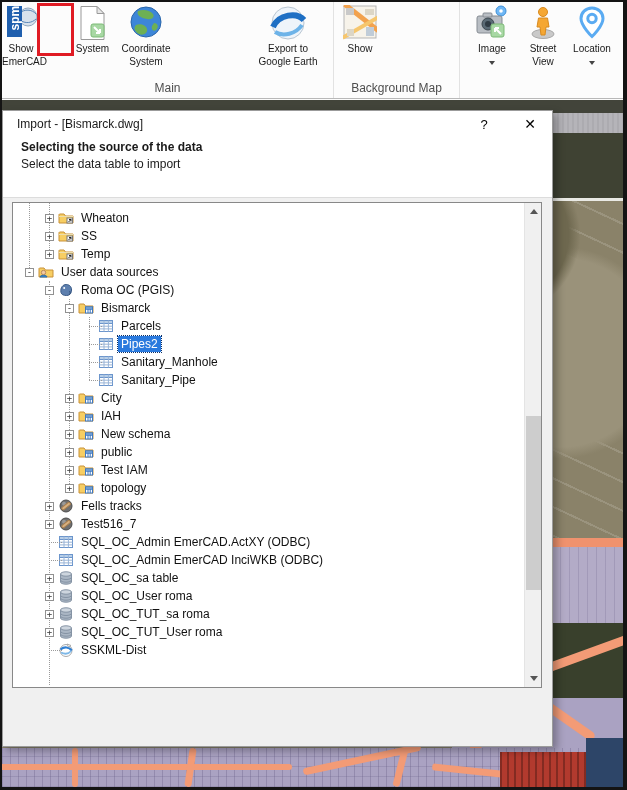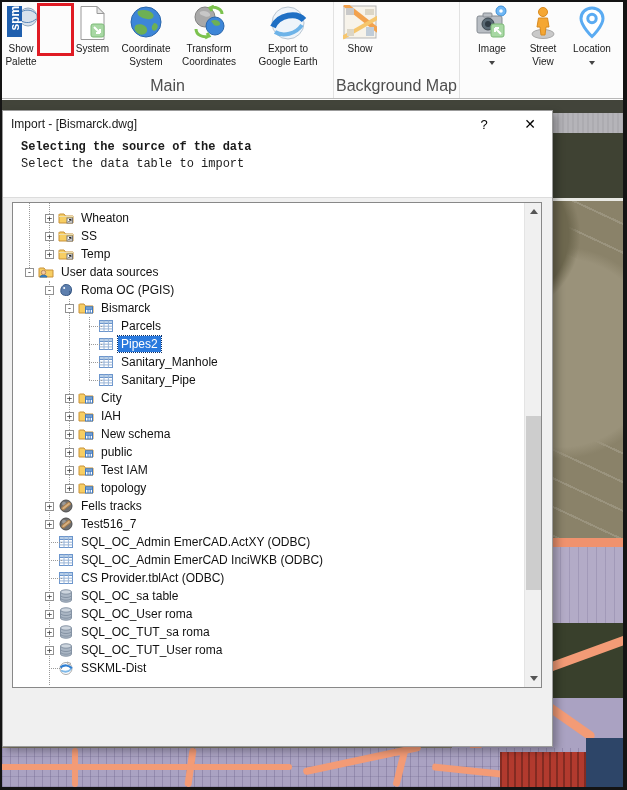--- a/index.html
+++ b/index.html
@@ -9,21 +9,21 @@
     border:solid #141414;border-width:2px 4px 3px 2px;
     background:#fcfcfc;overflow:hidden;
     font-family:"Liberation Sans",sans-serif;color:#1a1a1a;
   }
   
   .ribbon{position:absolute;left:0;top:0;width:621px;height:97px;background:#fcfcfc;border-bottom:1px solid #b8b8b8;}
   .rgroup{position:absolute;top:0;height:96px;border-right:1px solid #e2e2e2;}
   .rgroup.g-main{left:0;width:332px;}
   .rgroup.g-bgmap{left:332px;width:126px;}
   .rgroup.g-right{left:458px;width:163px;border-right:none;}
-  .rgroup-label{position:absolute;bottom:3px;left:0;width:100%;text-align:center;font-size:16px;color:#4e4e4e;}
+  .rgroup-label{position:absolute;bottom:3px;left:0;width:100%;text-align:center;font-size:12px;color:#4e4e4e;}
   .rbtn{position:absolute;top:0;height:76px;text-align:center;cursor:default;}
   .rbtn .ric{display:block;margin:3px auto 1px auto;}
   .rbtn .rlbl{font-size:10px;line-height:13px;color:#1a1a1a;}
   .caret{display:inline-block;width:0;height:0;border-left:3px solid transparent;border-right:3px solid transparent;border-top:4px solid #444;margin-top:2px;}
   .redbox{position:absolute;left:35px;top:1px;width:37px;height:53px;border:3px solid #e01b24;pointer-events:none;}
   
   .map{position:absolute;left:0;top:98px;width:621px;height:687px;background:#87816c;overflow:hidden;}
   .map>div{position:absolute;}
   .mp-darktop{left:0;top:0;width:100%;height:13px;background:#42443a;}
   .mp-grayband{left:0;top:13px;width:100%;height:20px;background:#b5b4b9;
@@ -47,25 +47,25 @@
   .mp-bottom{left:0;top:648px;width:100%;height:39px;background:#aaa2c2;
     background-image:
       repeating-linear-gradient(90deg,rgba(105,95,135,.35) 0 1px,transparent 1px 8px),
       repeating-linear-gradient(0deg,rgba(105,95,135,.25) 0 1px,transparent 1px 10px);}
   .road{position:absolute;background:#f39b76;border-radius:3px;}
   .mp-red{left:498px;top:652px;width:86px;height:35px;background:#b23a2e;
     background-image:repeating-linear-gradient(90deg,rgba(60,20,15,.4) 0 2px,transparent 2px 7px);}
   .mp-water{left:584px;top:638px;width:37px;height:49px;background:#2d4568;}
   
   .dialog{position:absolute;left:0;top:108px;width:551px;height:637px;background:#fff;border:1px solid #9b9b9b;box-shadow:4px 4px 8px rgba(0,0,0,.3);}
-  .dlg-titlebar{position:relative;height:26px;display:flex;align-items:center;padding-left:8px;font-size:12px;}
+  .dlg-titlebar{position:relative;height:26px;display:flex;align-items:center;padding-left:14px;font-size:12px;}
   .dlg-sys{position:absolute;top:0;height:26px;width:32px;display:flex;align-items:center;justify-content:center;font-size:13px;color:#000;}
   .dlg-help{right:52px;}
   .dlg-close{right:6px;font-size:14px;}
-  .dlg-head{padding:3px 18px;font-family:Liberation Mono, monospace;}
+  .dlg-head{padding:3px 18px;}
   .dlg-heading{font-size:12px;font-weight:bold;margin-bottom:3px;}
   .dlg-sub{font-size:12px;color:#202020;}
   .dlg-body{position:absolute;left:0;top:86px;right:0;bottom:0;background:#f0f0f0;border-top:1px solid #dcdcdc;}
   
   .tree{position:absolute;left:9px;top:4px;width:530px;height:486px;background:#fff;border:1px solid #888;overflow:hidden;}
   .tree-content{position:absolute;left:0;top:0;right:17px;bottom:0;overflow:hidden;padding-top:6px;font-size:12px;}
   .vline{position:absolute;width:0;border-left:1px dotted #9a9a9a;}
   .vl1{left:16px;top:0;height:69px;}
   .vl2a{left:36px;top:0;height:51px;}
   .vl2b{left:36px;top:78px;height:404px;}
@@ -146,21 +146,21 @@
     <div class="rgroup g-main">
       <div class="rbtn" style="left:0;width:38px;">
         <svg class="ric" width="34" height="36" viewBox="0 0 34 36">
           <circle cx="24" cy="12" r="9" fill="#d7e1ec" stroke="#8fa6bd"></circle>
           <path d="M16 8 C20 4 28 4 32 9 M16 15 C21 19 28 18 32 14" stroke="#5b87b8" fill="none"></path>
           <rect x="3" y="1" width="15" height="31" fill="#1f5fae"></rect>
           <text transform="rotate(-90 10.5 16.5)" x="1.5" y="20.5" font-size="12" font-weight="bold" fill="#fff" font-family="Liberation Sans,sans-serif">spm</text>
         </svg>
         <div class="rlbl">
             <div>Show</div>
-            <div>Palette</div>
+            <div>EmerCAD</div>
           </div>
       </div>
 
 
       <div class="rbtn" style="left:73px;width:35px;">
         <svg class="ric" width="32" height="36" viewBox="0 0 32 36">
           <path d="M4 1.5 h16 l7 7 v26 h-23 z" fill="#fff" stroke="#9a9a9a"></path>
           <path d="M20 1.5 l7 7 h-7 z" fill="#e6e6e6" stroke="#9a9a9a"></path>
           <rect x="14" y="19" width="13" height="13" rx="2" fill="#a8d8a4" stroke="#7cba77"></rect>
           <path d="M17 22 L23 28 M23 28 h-4 M23 28 v-4" stroke="#fff" stroke-width="2" fill="none"></path>
@@ -176,34 +176,20 @@
           <path d="M10 6 C15 4 22 5 25 9 C27 12 24 15 19 14 C13 13 8 10 10 6 Z" fill="#6db054"></path>
           <path d="M8 20 C12 18 18 20 19 24 C20 28 15 31 11 29 C7 27 5 23 8 20 Z" fill="#6db054"></path>
           <path d="M26 18 C30 18 31 22 28 25 C25 27 23 24 24 21 Z" fill="#6db054"></path>
         </svg>
         <div class="rlbl">
             <div>Coordinate</div>
             <div>System</div>
           </div>
       </div>
 
-      <div class="rbtn" style="left:172px;width:70px;">
-        <svg class="ric" width="36" height="36" viewBox="0 0 36 36">
-          <circle cx="14" cy="12" r="10" fill="#a9a9a9" stroke="#818181"></circle>
-          <path d="M9 7 C12 5 17 6 19 9 C20 11 17 13 13 11 C10 10 8 9 9 7 Z" fill="#c7c7c7"></path>
-          <circle cx="24" cy="21" r="9" fill="#3d86d8" stroke="#2a66ab"></circle>
-          <path d="M20 16 C23 14 28 15 29 18 C30 20 27 22 23 20 Z" fill="#6db054"></path>
-          <path d="M5 24 C5 30 12 33 18 31 l-2 -3 m2 3 l-4 2" stroke="#7cc24e" stroke-width="3" fill="none"></path>
-          <path d="M31 9 C31 4 24 1 19 3 l2 3 m-2 -3 l4 -2" stroke="#7cc24e" stroke-width="3" fill="none"></path>
-        </svg>
-        <div class="rlbl">
-            <div>Transform</div>
-            <div>Coordinates</div>
-          </div>
-      </div>
 
       <div class="rbtn" style="left:242px;width:88px;">
         <svg class="ric" width="38" height="36" viewBox="0 0 38 36">
           <circle cx="19" cy="18" r="16" fill="#eef4fa" stroke="#b9c6d2"></circle>
           <path d="M4 22 C10 9 28 7 35 15" stroke="#1e6fc4" stroke-width="6" fill="none"></path>
           <path d="M6 27 C14 32 27 29 33 20" stroke="#6db3e8" stroke-width="4" fill="none"></path>
         </svg>
         <div class="rlbl">
             <div>Export to</div>
             <div>Google Earth</div>
@@ -452,27 +438,20 @@
               </svg>
             <span class="tlabel">SQL_OC_Admin EmerCAD.ActXY (ODBC)</span>
           </div>
           <div class="trow lvl2 leaf">
             <span class="exp"></span>
             <svg class="ticon">
                 <use href="#i-table"></use>
               </svg>
             <span class="tlabel">SQL_OC_Admin EmerCAD InciWKB (ODBC)</span>
           </div>
-          <div class="trow lvl2 leaf">
-            <span class="exp"></span>
-            <svg class="ticon">
-                <use href="#i-table"></use>
-              </svg>
-            <span class="tlabel">CS Provider.tblAct (ODBC)</span>
-          </div>
           <div class="trow lvl2">
             <span class="exp">+</span>
             <svg class="ticon">
                 <use href="#i-db"></use>
               </svg>
             <span class="tlabel">SQL_OC_sa table</span>
           </div>
           <div class="trow lvl2">
             <span class="exp">+</span>
             <svg class="ticon">

